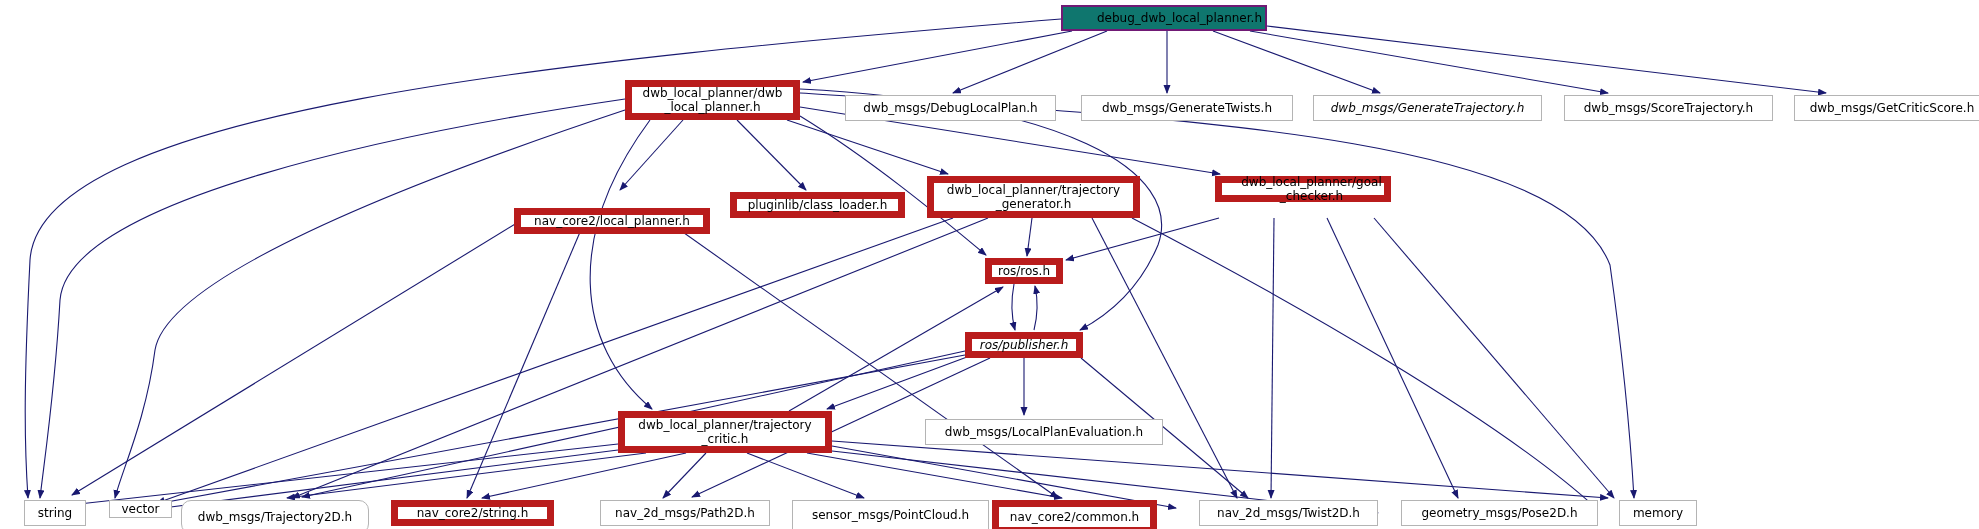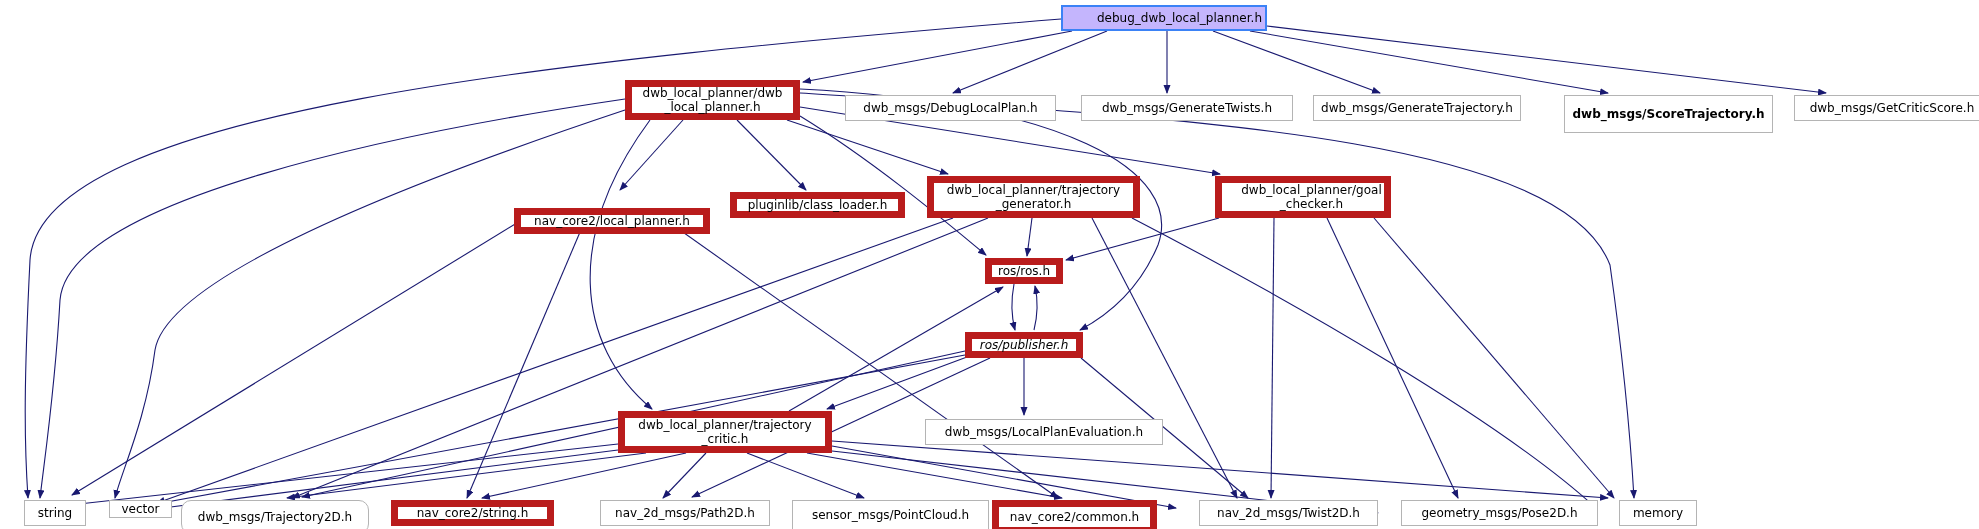--- a/index.html
+++ b/index.html
@@ -5,21 +5,21 @@
   html,body{margin:0;padding:0;background:#ffffff;}
   #canvas{position:relative;width:1979px;height:529px;background:#ffffff;overflow:hidden;
           font-family:"DejaVu Sans","Liberation Sans",sans-serif;}
   #edges{position:absolute;left:0;top:0;z-index:1;}
   .edge{fill:none;stroke:#191970;stroke-width:1.1px;}
   .node{position:absolute;z-index:2;background:#ffffff;display:flex;flex-direction:column;
         align-items:center;justify-content:center;box-sizing:border-box;
         font-size:12px;line-height:14px;color:#000;text-align:center;white-space:nowrap;}
   .node.ext{border:1px solid #b4b4b4;margin-left:20px;}
   .node.int{border:7px solid #b91c1c;}
-  .node.main{border:2px solid #3b82f6;background:#c4b5fd;padding-left:31px;}
+  .node.main{border:2px solid #701a75;background:#0f766e;padding-left:31px;}
 </style>
 </head>
 <body>
 
 <div id="canvas">
   <svg id="edges" width="1979" height="529">
     <defs>
       <marker id="arrow" markerUnits="userSpaceOnUse" markerWidth="10" markerHeight="8" refX="8" refY="3.5" orient="auto">
         <path d="M0,0 L9,3.5 L0,7 Z" fill="#191970"></path>
       </marker>
@@ -81,41 +81,41 @@
   <div class="node int" style="left: 625px; top: 80px; width: 175px; height: 40px;">
       <span>dwb_local_planner/dwb</span>
       <span>_local_planner.h</span>
     </div>
   <div class="node ext" style="left: 825px; top: 95px; width: 211px; height: 26px;">
       <span>dwb_msgs/DebugLocalPlan.h</span>
     </div>
   <div class="node ext" style="left: 1061px; top: 95px; width: 212px; height: 26px;">
       <span>dwb_msgs/GenerateTwists.h</span>
     </div>
-  <div class="node ext" style="left: 1293px; top: 95px; width: 208px; height: 26px;">
+  <div class="node ext" style="left: 1293px; top: 95px; width: 229px; height: 26px; font-style: italic;">
       <span>dwb_msgs/GenerateTrajectory.h</span>
     </div>
-  <div class="node ext" style="left: 1544px; top: 95px; width: 209px; height: 38px; font-weight: bold;">
+  <div class="node ext" style="left: 1544px; top: 95px; width: 209px; height: 26px;">
       <span>dwb_msgs/ScoreTrajectory.h</span>
     </div>
   <div class="node ext" style="left: 1774px; top: 95px; width: 196px; height: 26px;">
       <span>dwb_msgs/GetCriticScore.h</span>
     </div>
 
   <div class="node int" style="left: 514px; top: 208px; width: 196px; height: 26px;">
       <span>nav_core2/local_planner.h</span>
     </div>
   <div class="node int" style="left: 730px; top: 192px; width: 175px; height: 26px;">
       <span>pluginlib/class_loader.h</span>
     </div>
   <div class="node int" style="left: 927px; top: 176px; width: 213px; height: 42px;">
       <span>dwb_local_planner/trajectory</span>
       <span>_generator.h</span>
     </div>
-  <div class="node int" style="left: 1215px; top: 176px; width: 176px; height: 42px; padding-left: 17px;">
+  <div class="node int" style="left: 1215px; top: 176px; width: 176px; height: 26px; padding-left: 17px;">
       <span>dwb_local_planner/goal</span>
       <span>_checker.h</span>
     </div>
 
   <div class="node int" style="left: 985px; top: 258px; width: 78px; height: 26px;">
       <span>ros/ros.h</span>
     </div>
   <div class="node int" style="left: 965px; top: 332px; width: 118px; height: 26px; font-style: italic;">
       <span>ros/publisher.h</span>
     </div>

